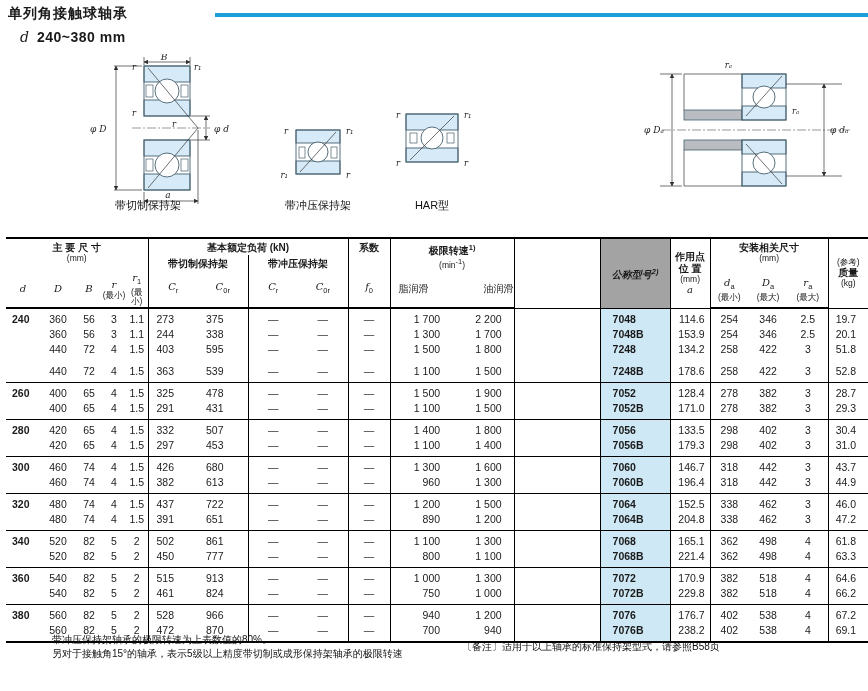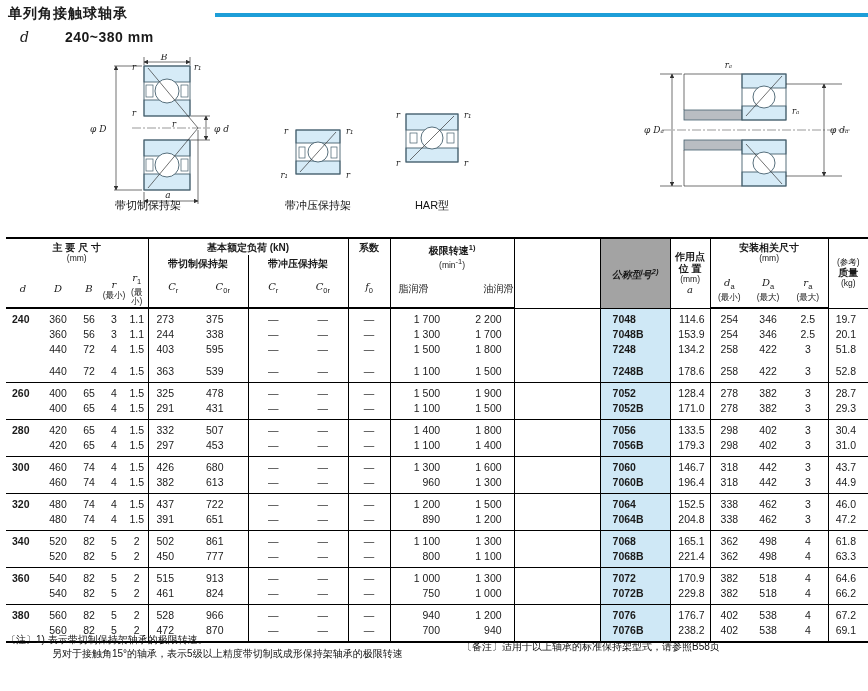--- a/index.html
+++ b/index.html
@@ -6,21 +6,21 @@
   body{
     width:868px;height:691px;position:relative;background:#fff;
     font-family:"Liberation Sans","DejaVu Sans",sans-serif;color:#1a1a1a;
     overflow:hidden;
   }
   
   .page-title{position:absolute;top:5px;left:8px;font-size:14px;font-weight:bold;letter-spacing:1px;}
   .title-rule{position:absolute;top:13px;left:215px;right:0;height:4px;}
   .subtitle{position:absolute;top:29px;left:20px;font-size:14px;}
   .subtitle .sd{font-family:"DejaVu Serif",serif;font-style:italic;margin-right:8px;}
-  .subtitle .sr{font-weight:bold;letter-spacing:0.5px;margin-left:28px;}
+  .subtitle .sr{font-weight:bold;letter-spacing:0.5px;}
   
   .diag{position:absolute;}
   .diag svg{display:block;}
   .dim-label{font:italic 9px "DejaVu Serif","Liberation Serif",serif;fill:#222;}
   .dim-label-sm{font:italic 8.5px "DejaVu Serif","Liberation Serif",serif;fill:#222;}
   .caption{position:absolute;top:198px;font-size:11px;text-align:center;color:#111;}
   .ring{fill:#d6ebf7;stroke:#45606e;stroke-width:0.9;}
   .outline{fill:none;stroke:#45606e;stroke-width:0.9;}
   .ball{fill:#fff;stroke:#45606e;stroke-width:0.9;}
   .cage{fill:#fff;stroke:#45606e;stroke-width:0.7;}
@@ -659,16 +659,16 @@
           <td class="c">402</td>
           <td class="c">538</td>
           <td class="c br">4</td>
           <td class="r">69.1</td>
         </tr>
       </tbody>
 </table>
 </div>
 
 <div class="notes">
-  <div><span>〔注〕</span><span>1) 表示带切制保持架轴承的极限转速。</span></div>
+  <div class="ind1">带冲压保持架轴承的极限转速为上表数值的80%。</div>
   <div class="ind1">另对于接触角15°的轴承，表示5级以上精度带切制或成形保持架轴承的极限转速</div>
 </div>
 <div class="remark">〔备注〕适用于以上轴承的标准保持架型式，请参照B58页</div>
 
 </body></html>

